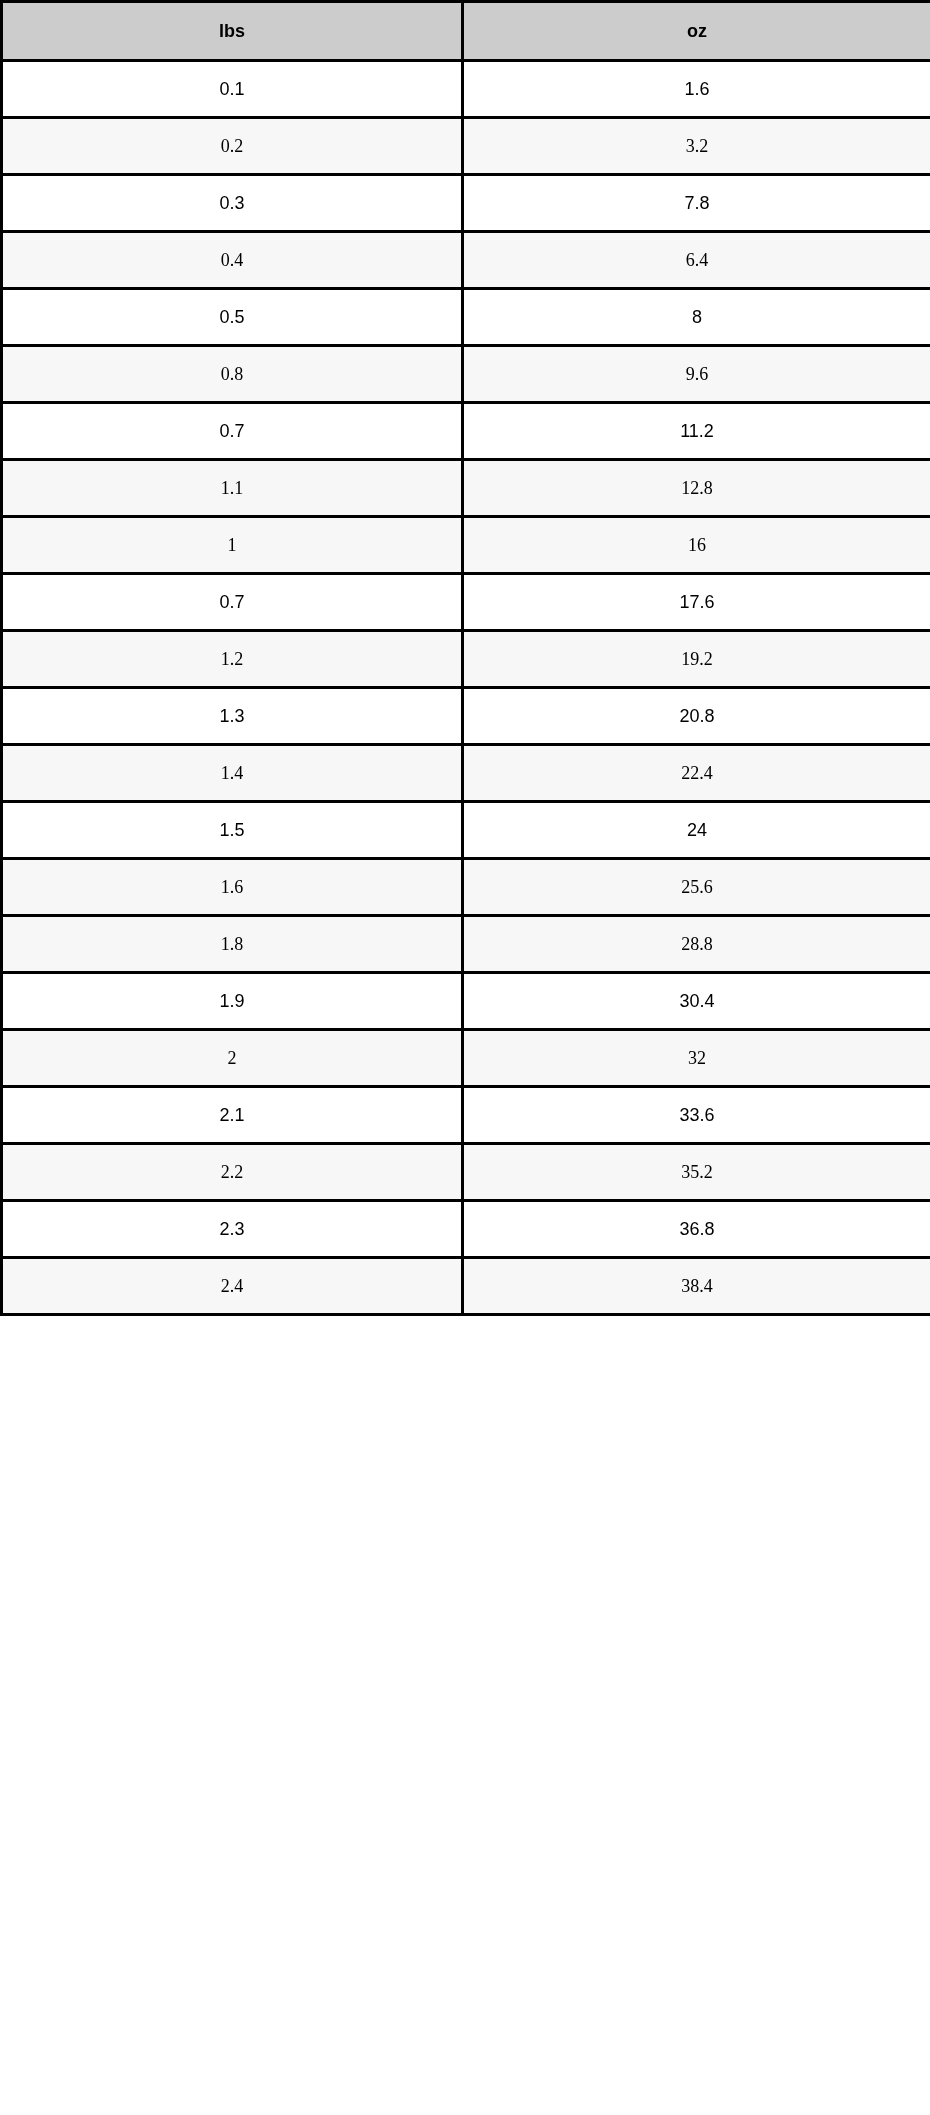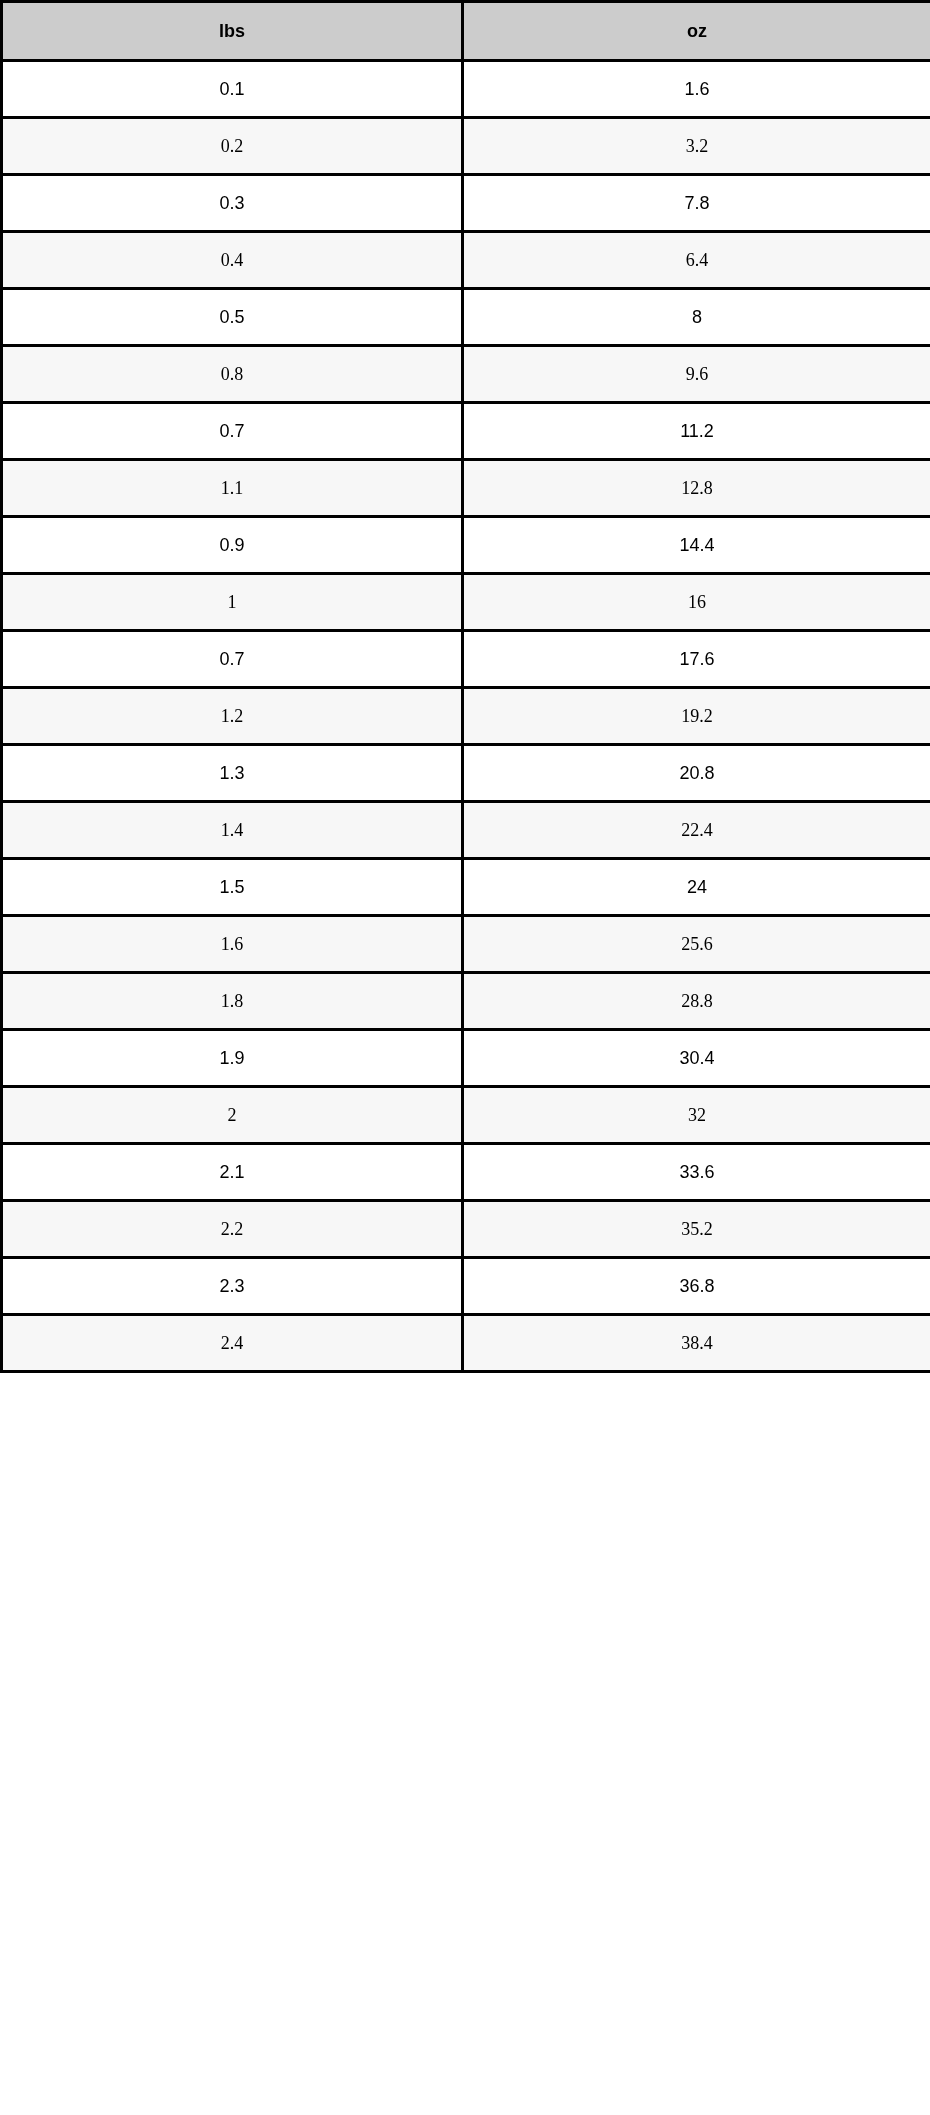--- a/index.html
+++ b/index.html
@@ -93,24 +93,20 @@
         <td>9.6</td>
       </tr>
       <tr class="row-odd">
         <td>0.7</td>
         <td>11.2</td>
       </tr>
       <tr class="row-even">
         <td>1.1</td>
         <td>12.8</td>
       </tr>
-      <tr class="row-odd">
-        <td>0.9</td>
-        <td>14.4</td>
-      </tr>
       <tr class="row-even">
         <td>1</td>
         <td>16</td>
       </tr>
       <tr class="row-odd">
         <td>0.7</td>
         <td>17.6</td>
       </tr>
       <tr class="row-even">
         <td>1.2</td>

